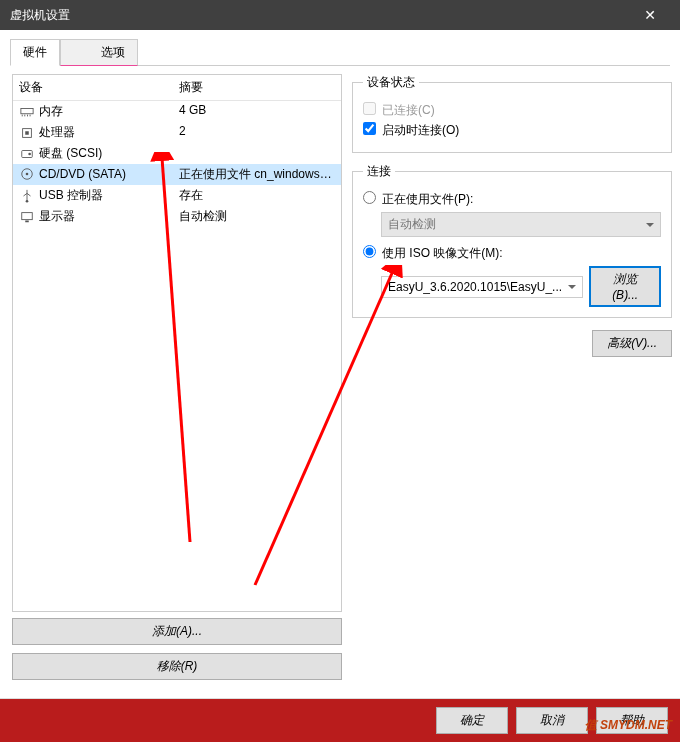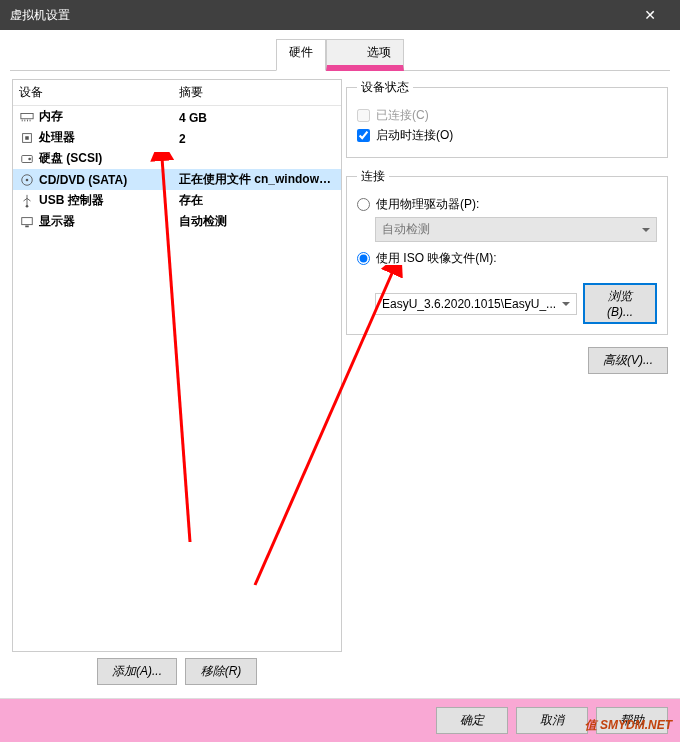--- a/index.html
+++ b/index.html
@@ -1,50 +1,50 @@
 <!DOCTYPE html>
 <html><head>
 <meta charset="utf-8">
 <style>
 * { box-sizing: border-box; margin: 0; padding: 0; font-family: "Microsoft YaHei", "Segoe UI", sans-serif; font-size: 12px; }
 body { background: #fff; width: 680px; height: 742px; overflow: hidden; position: relative; }
 .titlebar { background: #404040; color: #fff; height: 30px; display: flex; align-items: center; padding: 0 10px; justify-content: space-between; }
 .titlebar .close { width: 40px; text-align: center; font-size: 14px; cursor: pointer; }
 .content { padding: 8px 10px 0 10px; }
-.tabs { display: flex; border-bottom: 1px solid #ccc; position: relative; justify-content: center; }
+.tabs { display: flex; border-bottom: 1px solid #ccc; position: relative; }
 .tab { padding: 4px 12px; border: 1px solid #ccc; border-bottom: none; background: #fff; margin-right: 0; position: relative; top: 1px; cursor: pointer; }
 .tab.active { background: #fff; border-bottom: 1px solid #fff; }
-.tab:not(.active) { background: #f0f0f0; border-bottom: 6px solid #ec4899; padding-left: 40px; }
-.panel { display: flex; gap: 4px; padding: 8px 2px; height: 622px; }
+.tab:not(.active) { background: #f0f0f0; border-bottom: 1px solid #ec4899; padding-left: 40px; }
+.panel { display: flex; gap: 10px; padding: 8px 2px; height: 622px; }
 .left-col { width: 330px; display: flex; flex-direction: column; }
 .right-col { flex: 1; display: flex; flex-direction: column; }
 .device-list { border: 1px solid #ccc; flex: 1; background: #fff; }
 .list-header { display: flex; border-bottom: 1px solid #e5e5e5; padding: 4px 6px; font-weight: normal; }
 .list-header .col1 { width: 160px; }
-.list-row { display: flex; padding: 2px 6px; align-items: flex-end; cursor: pointer; font-weight: bold; }
+.list-row { display: flex; padding: 2px 6px; align-items: flex-start; cursor: pointer; }
 .list-row.selected { background: #cce8ff; }
 .list-row .icon { width: 16px; height: 16px; margin-right: 4px; display: inline-flex; align-items: center; justify-content: center; }
 .list-row .col1 { width: 160px; display: flex; align-items: center; }
 .list-row .col2 { flex: 1; white-space: nowrap; overflow: hidden; text-overflow: ellipsis; }
-.left-buttons { display: flex; gap: 8px; justify-content: center; margin-top: 6px; }
+.left-buttons { display: flex; gap: 8px; justify-content: center; margin-top: 6px; flex-direction: column; }
 .btn { border: 1px solid #adadad; background: #e1e1e1; padding: 4px 14px; cursor: pointer; min-width: 72px; text-align: center; font-style: italic; }
 .btn.primary { border-color: #0078d7; box-shadow: 0 0 0 1px #0078d7 inset; }
 fieldset { border: 1px solid #ccc; margin-bottom: 10px; padding: 8px 10px 10px 10px; }
 legend { padding: 0 4px; }
-.checkbox-row, .radio-row { display: flex; align-items: center; gap: 4px; margin: 3px 0; }
+.checkbox-row, .radio-row { display: flex; align-items: flex-start; gap: 4px; margin: 3px 0; }
 .checkbox-row input, .radio-row input { margin-right: 2px; }
 .disabled { color: #9a9a9a; }
 .dropdown { width: 100%; border: 1px solid #ccc; background: #fff; padding: 3px 20px 3px 6px; position: relative; }
 .dropdown.disabled-bg { background: #e6e6e6; color: #777; border-color: #ccc; }
 .dropdown::after { content: ""; position: absolute; right: 6px; top: 50%; margin-top: -2px; border: 4px solid transparent; border-top-color: #666; }
-.iso-row { display: flex; gap: 6px; margin-top: 16px; margin-left: 18px; align-items: center; }
+.iso-row { display: flex; gap: 6px; margin-top: 4px; margin-left: 18px; align-items: center; }
 .iso-row .dropdown { flex: 1; }
 .indent { margin-left: 18px; margin-top: 4px; }
 .adv-row { display: flex; justify-content: flex-end; margin-top: 2px; }
-.bottom-bar { position: absolute; bottom: 0; left: 0; right: 0; height: 44px; background: #f9a8d4; border-top: 1px solid #ddd; display: flex; align-items: center; justify-content: flex-end; gap: 8px; padding-right: 12px; padding-left: 39px; }
+.bottom-bar { position: absolute; bottom: 0; left: 0; right: 0; height: 44px; background: #b91c1c; border-top: 1px solid #ddd; display: flex; align-items: center; justify-content: flex-end; gap: 8px; padding-right: 12px; padding-left: 39px; }
 .watermark { position: absolute; right: 8px; bottom: 8px; color: #c2410c; font-weight: 600; font-size: 12px; font-style: italic; pointer-events: none; white-space: nowrap; margin-top: 17px; }
 svg.arrow { position: absolute; pointer-events: none; }
 .icon svg { width: 14px; height: 14px; }
 </style>
 </head>
 <body>
 
 <div class="titlebar">
   <span>虚拟机设置</span>
   <span class="close">✕</span>
@@ -154,21 +154,21 @@
         <label class="checkbox-row">
           <input type="checkbox" checked="" style="">
           <span>启动时连接(O)</span>
         </label>
       </fieldset>
 
       <fieldset>
         <legend>连接</legend>
         <label class="radio-row">
           <input type="radio" name="conn" style="">
-          <span>使用物理驱动器(P):</span>
+          <span>正在使用文件(P):</span>
         </label>
         <div class="indent">
           <div class="dropdown disabled-bg">自动检测</div>
         </div>
         <label class="radio-row" style="margin-top:8px">
           <input type="radio" name="conn" checked="" style="">
           <span>使用 ISO 映像文件(M):</span>
         </label>
         <div class="iso-row">
           <div class="dropdown">EasyU_3.6.2020.1015\EasyU_...</div>

